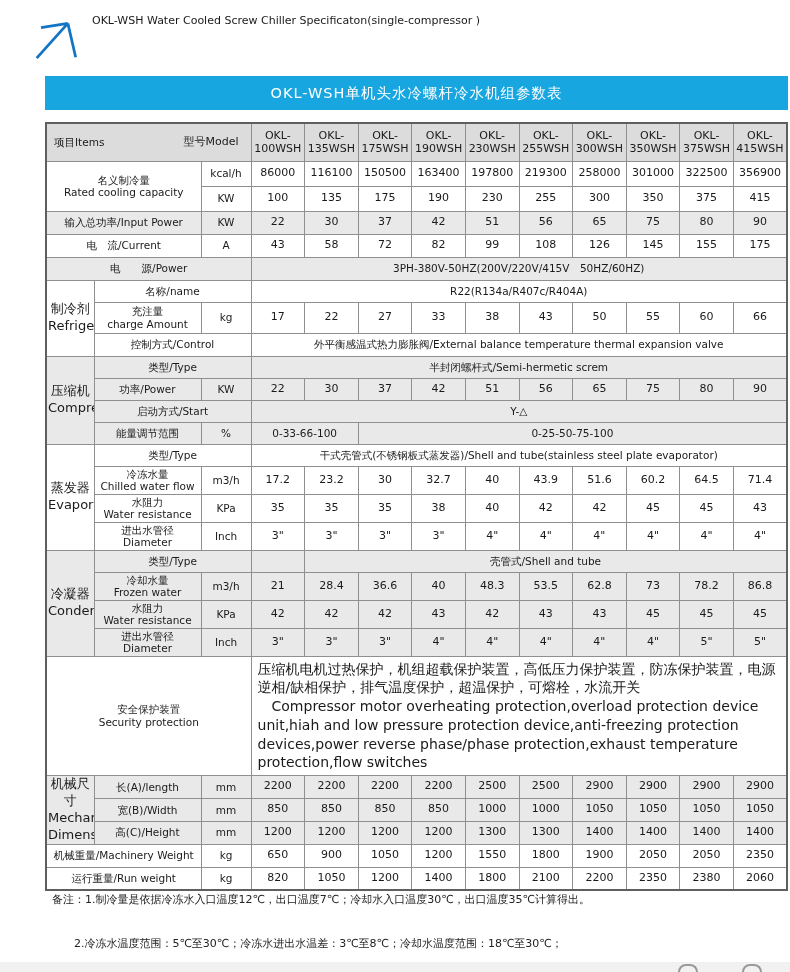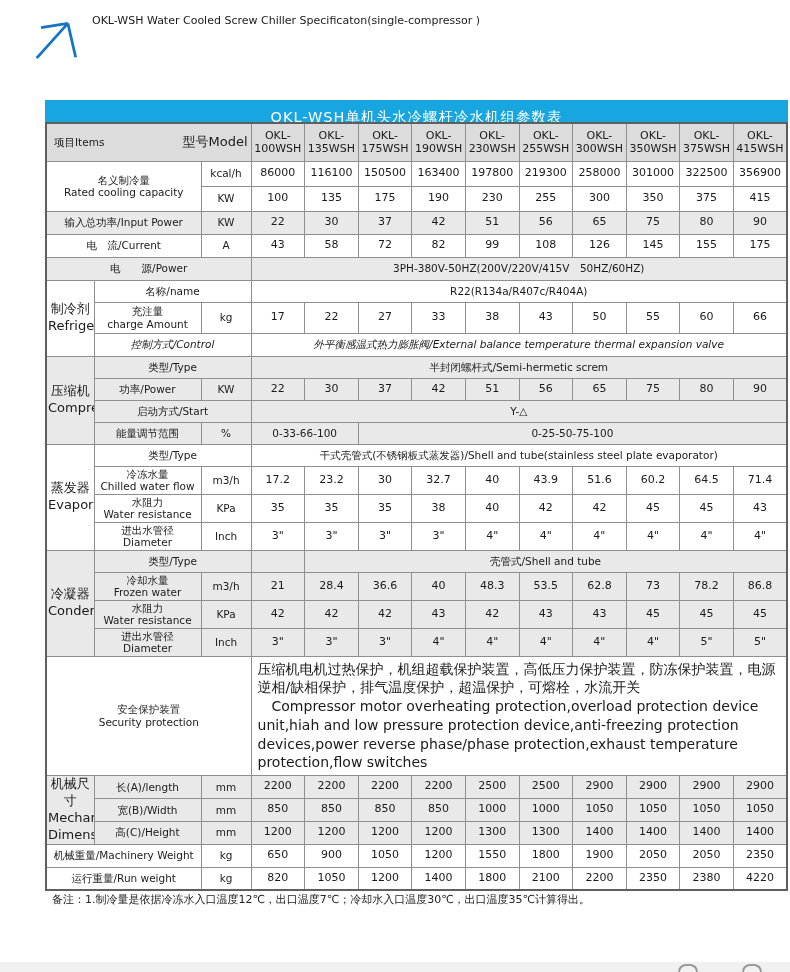--- a/index.html
+++ b/index.html
@@ -8,21 +8,21 @@
     background:#ffffff;color:#1a1a1a;
     font-family:"DejaVu Sans","Liberation Sans",sans-serif;
   }
   
   .hdr{position:absolute;top:8px;left:28px;display:flex;align-items:flex-start;}
   .arrow{margin-top:8px;flex:0 0 auto;}
   .titles{margin-left:12px;}
   .t-zh{font-size:25px;font-weight:bold;letter-spacing:.5px;line-height:32px;}
   .t-en{font-size:11px;margin-top:2px;line-height:21px;}
   
-  .cap{position:absolute;top:100px;left:45px;width:743px;height:34px;
+  .cap{position:absolute;top:76px;left:45px;width:743px;height:34px;
     background:#18a6e0;color:#fff;display:flex;align-items:center;justify-content:center;
     font-size:14.5px;letter-spacing:1px;}
   
   .tblwrap{position:absolute;top:122px;left:45px;}
   table{border-collapse:collapse;table-layout:fixed;width:743px;border:2px solid #5f5f5f;}
   td{border:1px solid #8f8f8f;text-align:center;vertical-align:middle;
      font-size:11px;line-height:1.18;padding:0 1px;white-space:pre-line;overflow:hidden;}
   tr.r-head td{background:#dcdcdc;}
   tr.r-gray td{background:#e9e9e9;}
   tr.r-white td{background:#ffffff;}
@@ -30,21 +30,21 @@
   td.label{font-size:10.5px;}
   td.unit{font-size:10.5px;}
   td.group{font-size:13px;line-height:1.3;}
   td.merge{font-size:10.5px;}
   td.mergeleft{font-size:14px;text-align:left;vertical-align:top;
      padding:3px 6px;line-height:1.34;}
   td.corner{position:relative;
      background-image:linear-gradient(to bottom right,
        rgba(0,0,0,0) 49.5%, #8f8f8f 49.5%, #8f8f8f 50.6%, rgba(0,0,0,0) 50.6%);margin-left:32px;}
   td.corner .ci{position:absolute;left:7px;top:50%;transform:translateY(-50%);font-size:10.5px;}
-  td.corner .cm{position:absolute;right:3px;top:50%;transform:translateY(-50%);font-size:13px;}
+  td.corner .cm{position:absolute;right:12px;top:50%;transform:translateY(-50%);font-size:11px;}
   
   .notes{position:absolute;left:52px;top:864px;font-size:11px;line-height:14.6px;
      color:#222;white-space:pre;}
   
   .bstrip{position:absolute;left:0;bottom:0;width:790px;height:10px;background:#f1f1f1;}
   .arc{position:absolute;bottom:0;width:16px;height:6px;border:2px solid #9a9a9a;
      border-bottom:none;border-radius:9px 9px 0 0;background:#f1f1f1;}
   .a1{left:678px;} .a2{left:742px;}
 </style>
 </head>
@@ -178,21 +178,21 @@
           <td class="val">22</td>
           <td class="val">27</td>
           <td class="val">33</td>
           <td class="val">38</td>
           <td class="val">43</td>
           <td class="val">50</td>
           <td class="val">55</td>
           <td class="val">60</td>
           <td class="val">66</td>
         </tr>
-        <tr class="r-white" style="height: 23px; font-style: italic;">
+        <tr class="r-white" style="height: 23px;">
           <td colspan="2" class="label">控制方式/Control</td>
           <td colspan="10" class="merge">外平衡感温式热力膨胀阀/External balance temperature thermal expansion valve</td>
         </tr>
         <tr class="r-gray" style="height: 22px;">
           <td rowspan="4" class="group">压缩机
 Compressor</td>
           <td colspan="2" class="label">类型/Type</td>
           <td colspan="10" class="merge">半封闭螺杆式/Semi-hermetic screm</td>
         </tr>
         <tr class="r-gray" style="height: 22px;">
@@ -392,28 +392,29 @@
           <td class="unit">kg</td>
           <td class="val">820</td>
           <td class="val">1050</td>
           <td class="val">1200</td>
           <td class="val">1400</td>
           <td class="val">1800</td>
           <td class="val">2100</td>
           <td class="val">2200</td>
           <td class="val">2350</td>
           <td class="val">2380</td>
-          <td class="val">4220</td>
+          <td class="val">2060</td>
         </tr>
       </tbody>
   </table>
 </div>
 
 <div class="notes">
   <div>备注：1.制冷量是依据冷冻水入口温度12℃，出口温度7℃；冷却水入口温度30℃，出口温度35℃计算得出。</div>
+  <div>　　2.冷冻水温度范围：5℃至30℃；冷冻水进出水温差：3℃至8℃；冷却水温度范围：18℃至30℃；</div>
   
   
   
   
   
 </div>
 
 <div class="bstrip">
   <div class="arc a1"></div>
   <div class="arc a2"></div>

